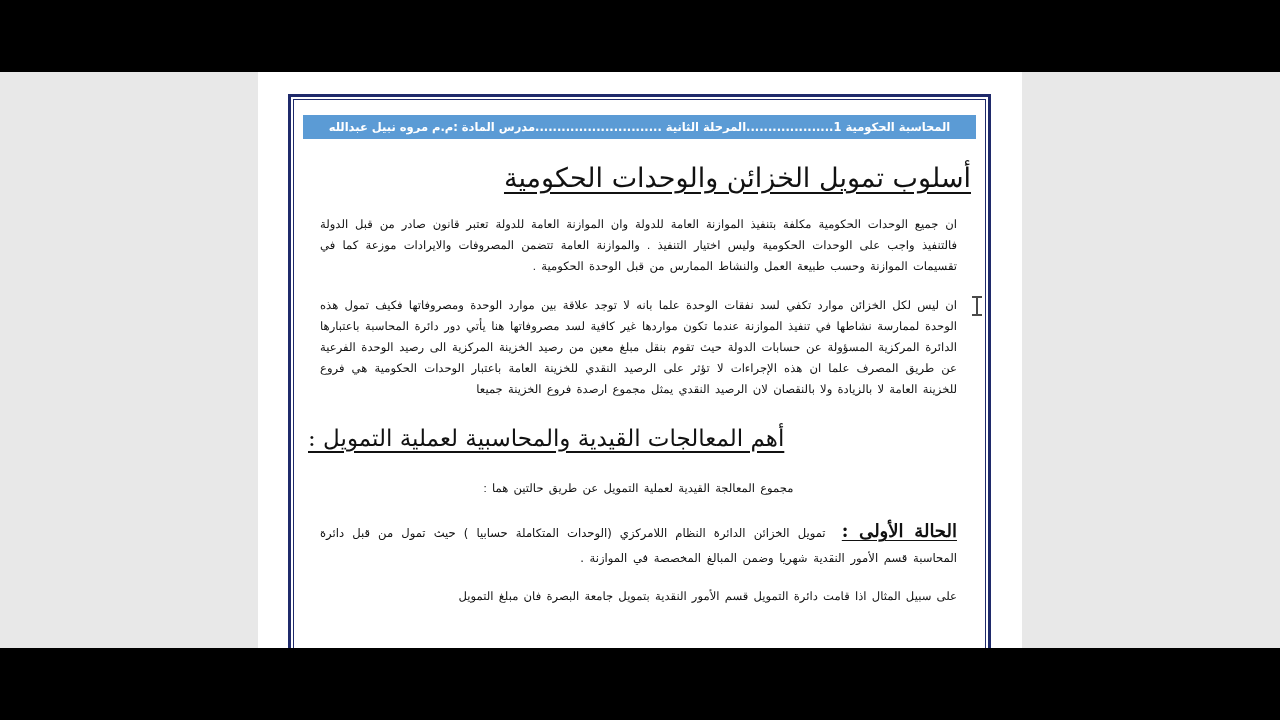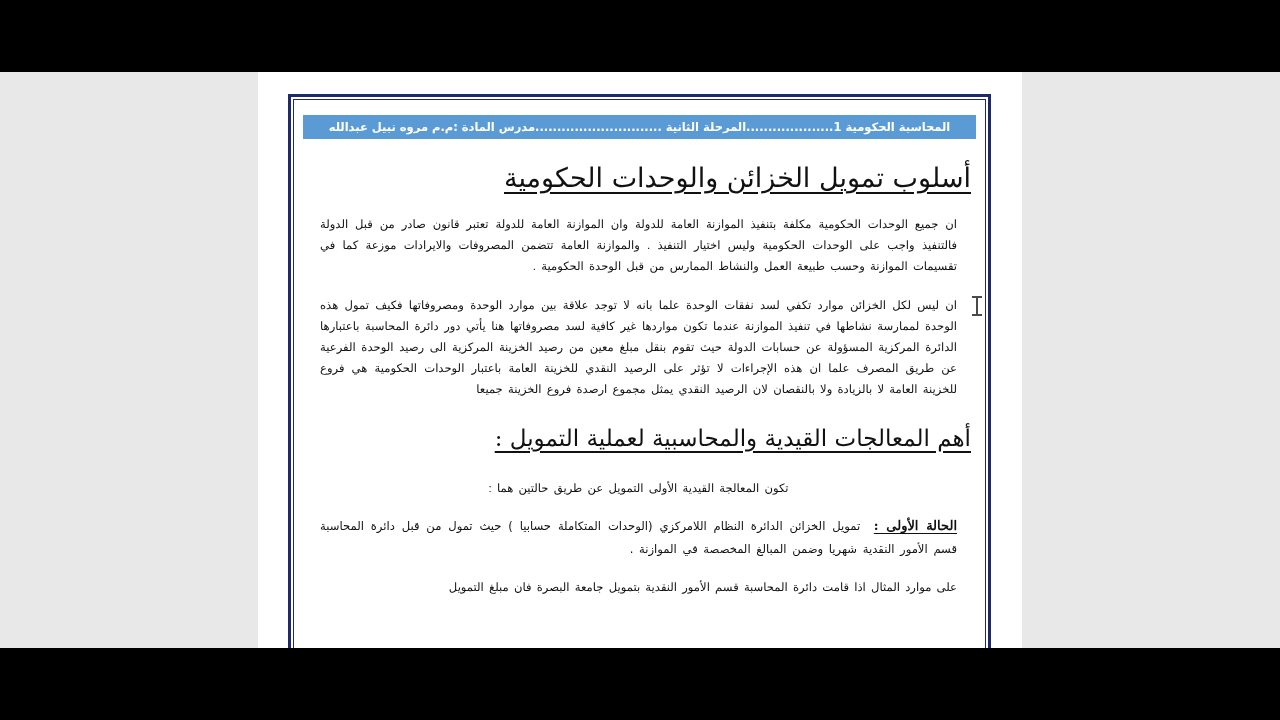--- a/index.html
+++ b/index.html
@@ -109,21 +109,21 @@
   h1.doc-title span.u {
     text-decoration: underline;
     text-underline-offset: 5px;
   }
 
   h2.doc-subtitle {
     margin: 24px 8px 0 8px;
     font-size: 23px;
     font-weight: normal;
     line-height: 1.3;
-    text-align: right;
+    text-align: left;
     font-family: "DejaVu Serif", "Liberation Serif", serif;
   }
   h2.doc-subtitle span.u {
     text-decoration: underline;
     text-underline-offset: 5px;
   }
 
   p.doc-para {
     margin: 18px 22px 0 20px;
     font-size: 11.6px;
@@ -142,21 +142,21 @@
 
   p.case-para {
     margin: 16px 22px 0 20px;
     font-size: 11.6px;
     line-height: 1.85;
     text-align: justify;
     text-align-last: right;
     word-spacing: 2px;
   }
   .case-label {
-    font-size: 13px;
+    font-size: 18px;
     font-weight: bold;
     text-decoration: underline;
     text-underline-offset: 3px;
     font-family: "DejaVu Serif", "Liberation Serif", serif;
   }
 
   p.doc-para.clipped {
     margin-top: 16px;
   }
 
@@ -204,25 +204,25 @@
         <div class="doc-header-bar">المحاسبة الحكومية 1....................المرحلة الثانية .............................مدرس المادة :م.م مروه نبيل عبدالله</div>
 
         <h1 class="doc-title"><span class="u">أسلوب تمويل الخزائن  والوحدات الحكومية</span></h1>
 
         <p class="doc-para">ان جميع  الوحدات الحكومية مكلفة بتنفيذ  الموازنة  العامة  للدولة  وان الموازنة العامة للدولة تعتبر  قانون  صادر  من  قبل   الدولة  فالتنفيذ  واجب  على  الوحدات   الحكومية   وليس  اختيار  التنفيذ  .  والموازنة   العامة  تتضمن المصروفات والايرادات  موزعة كما في تقسيمات الموازنة  وحسب طبيعة العمل والنشاط الممارس من قبل الوحدة الحكومية .</p>
 
         <p class="doc-para">ان ليس لكل الخزائن  موارد تكفي لسد نفقات  الوحدة  علما  بانه لا توجد علاقة بين موارد الوحدة ومصروفاتها فكيف تمول  هذه الوحدة  لممارسة   نشاطها في تنفيذ الموازنة   عندما تكون مواردها  غير كافية  لسد مصروفاتها  هنا يأتي  دور دائرة المحاسبة  باعتبارها  الدائرة المركزية  المسؤولة  عن حسابات الدولة حيث تقوم بنقل مبلغ معين  من رصيد  الخزينة المركزية  الى رصيد الوحدة الفرعية عن طريق المصرف  علما ان هذه الإجراءات  لا تؤثر   على الرصيد النقدي للخزينة العامة  باعتبار  الوحدات الحكومية  هي فروع للخزينة العامة  لا بالزيادة ولا بالنقصان لان الرصيد النقدي يمثل مجموع ارصدة  فروع الخزينة جميعا</p>
 
         <h2 class="doc-subtitle"><span class="u">أهم المعالجات  القيدية والمحاسبية  لعملية التمويل :</span></h2>
 
-        <p class="doc-para indent-line">تكون المعالجة القيدية  الأولى التمويل  عن طريق حالتين  هما :</p>
+        <p class="doc-para indent-line">مجموع المعالجة القيدية  لعملية التمويل  عن طريق حالتين  هما :</p>
 
         <p class="case-para"><span class="case-label">الحالة الأولى :</span>&nbsp;&nbsp;<span>تمويل الخزائن  الدائرة النظام اللامركزي (الوحدات المتكاملة حسابيا )  حيث تمول من قبل دائرة المحاسبة  قسم الأمور  النقدية  شهريا  وضمن المبالغ المخصصة  في الموازنة .</span></p>
 
-        <p class="doc-para clipped">على موارد المثال   اذا قامت دائرة المحاسبة قسم الأمور  النقدية  بتمويل جامعة البصرة  فان مبلغ التمويل</p>
+        <p class="doc-para clipped">على سبيل المثال   اذا قامت دائرة التمويل قسم الأمور  النقدية  بتمويل جامعة البصرة  فان مبلغ التمويل</p>
 
       </div>
     </div>
   </div>
 
   <div class="ibeam-cursor">
     <div class="cap-t"></div>
     <div class="stem"></div>
     <div class="cap-b"></div>
   </div>

